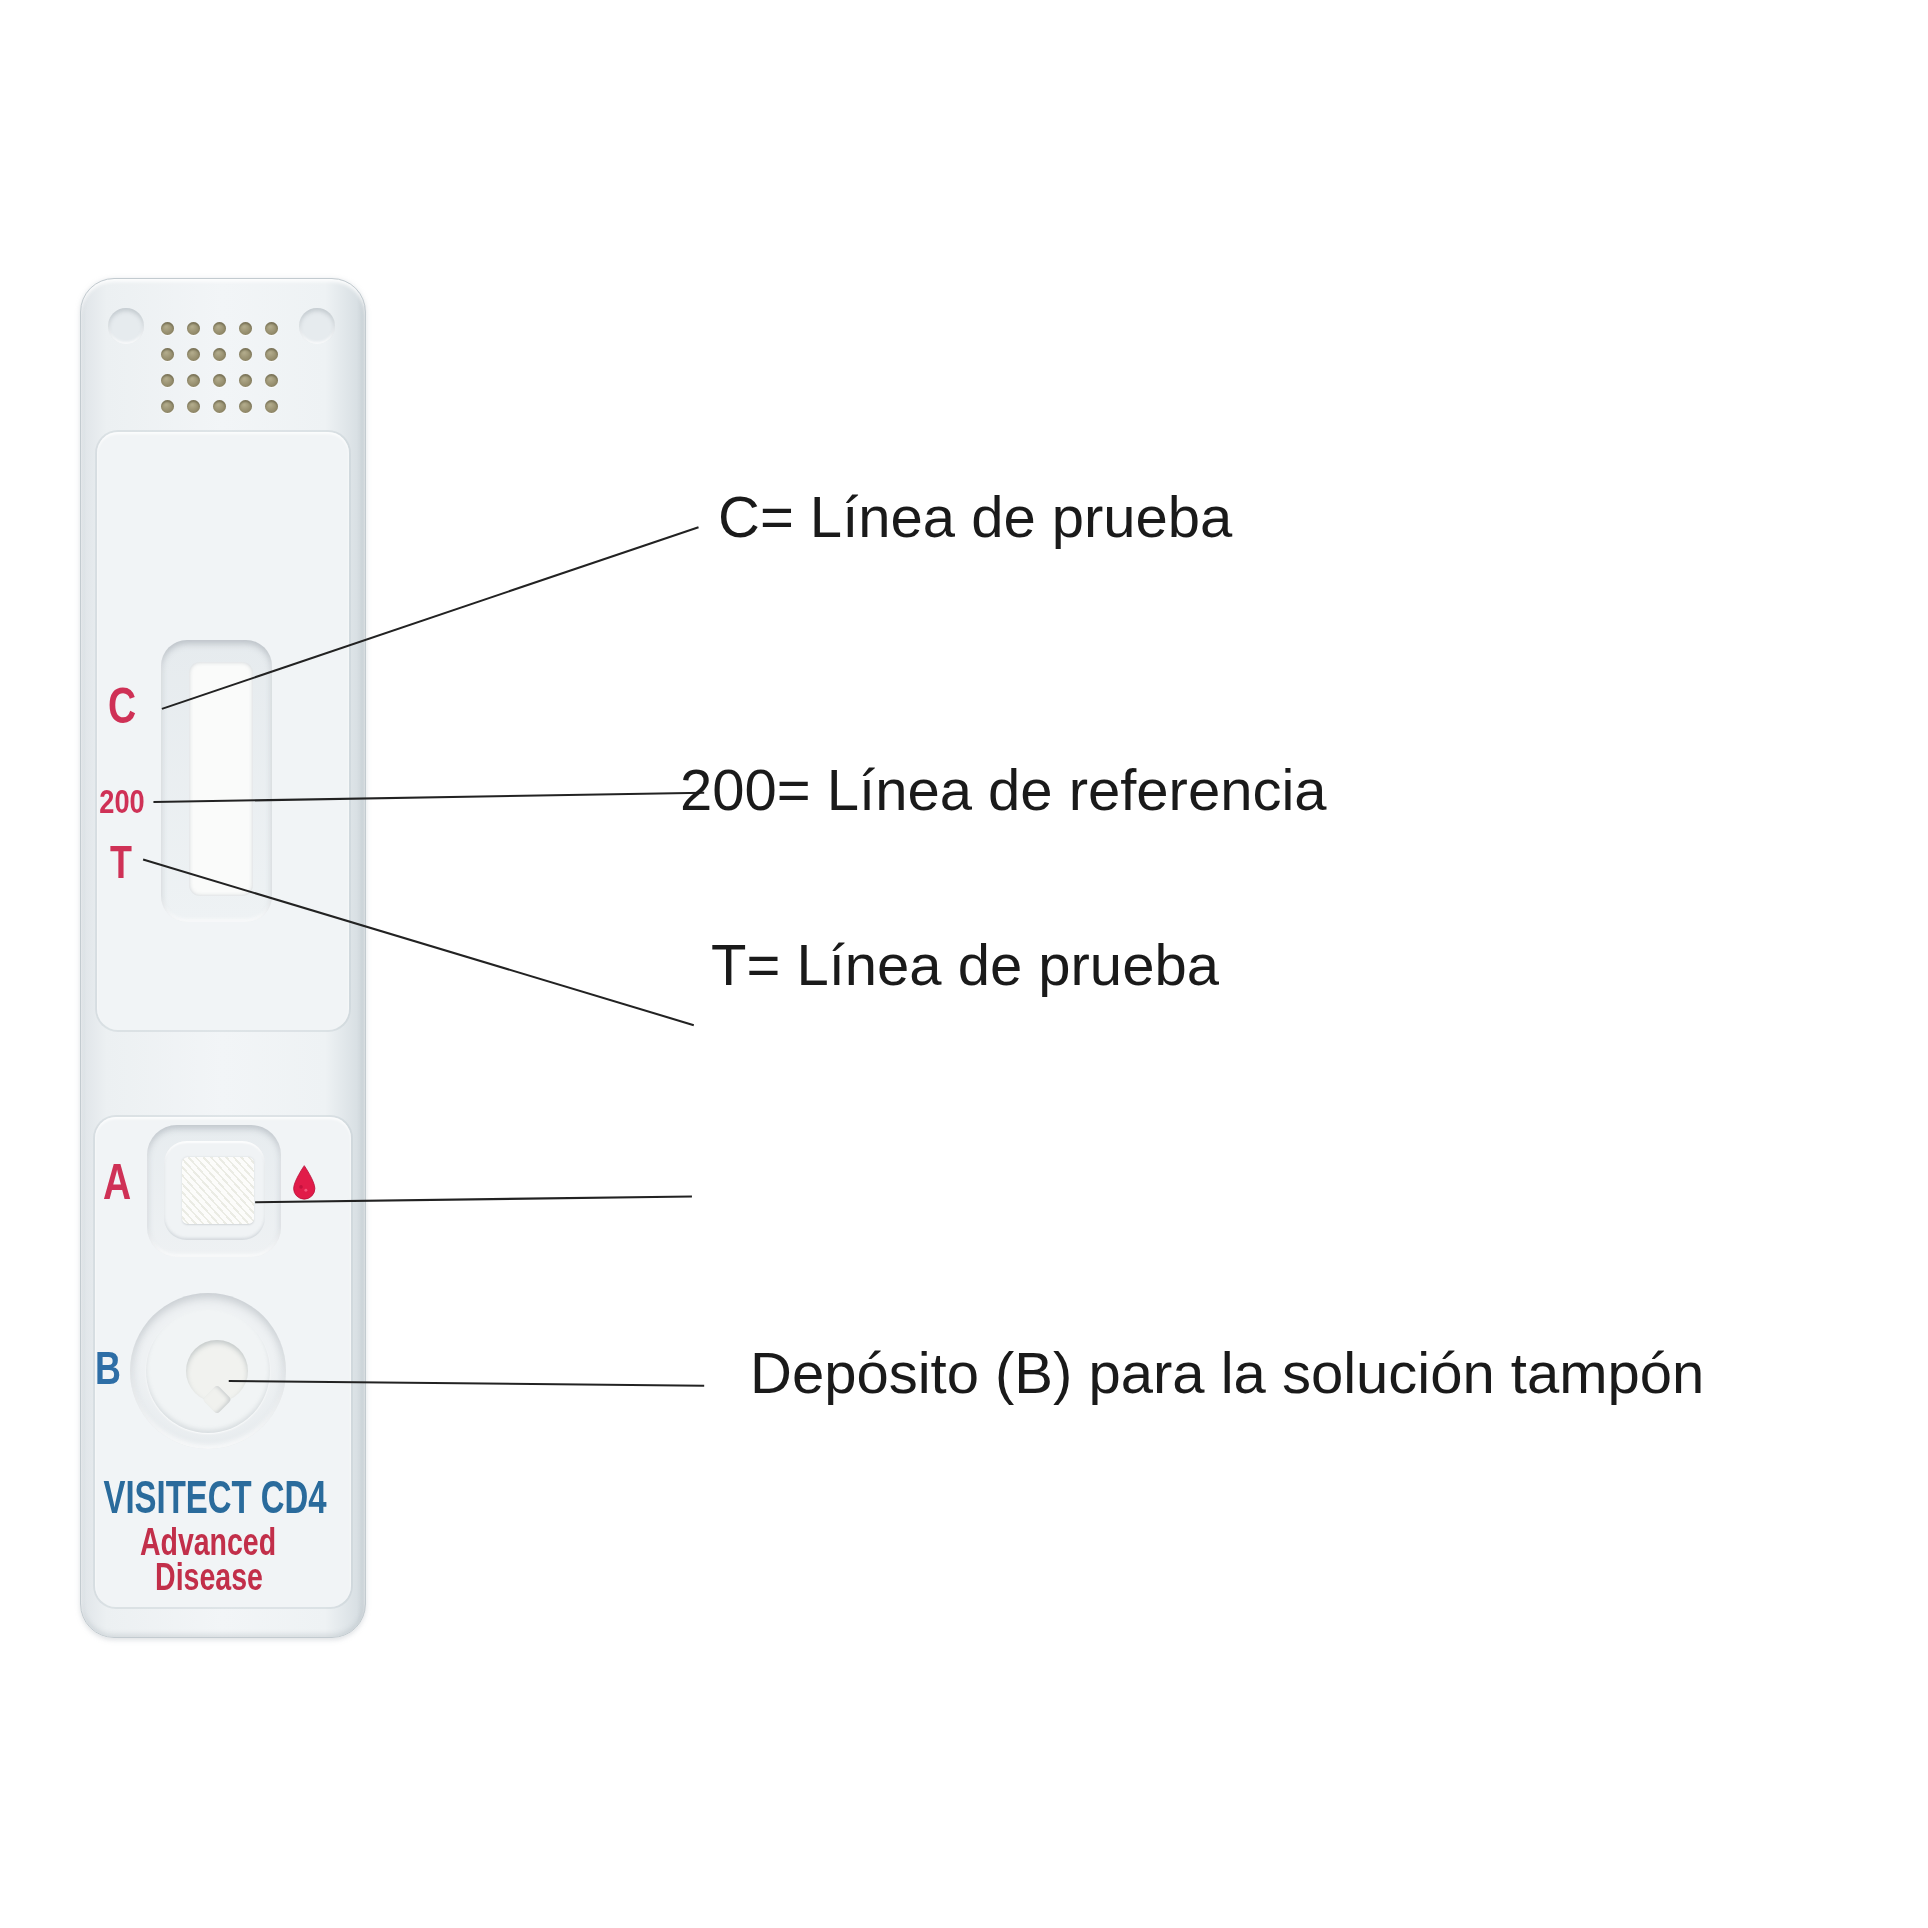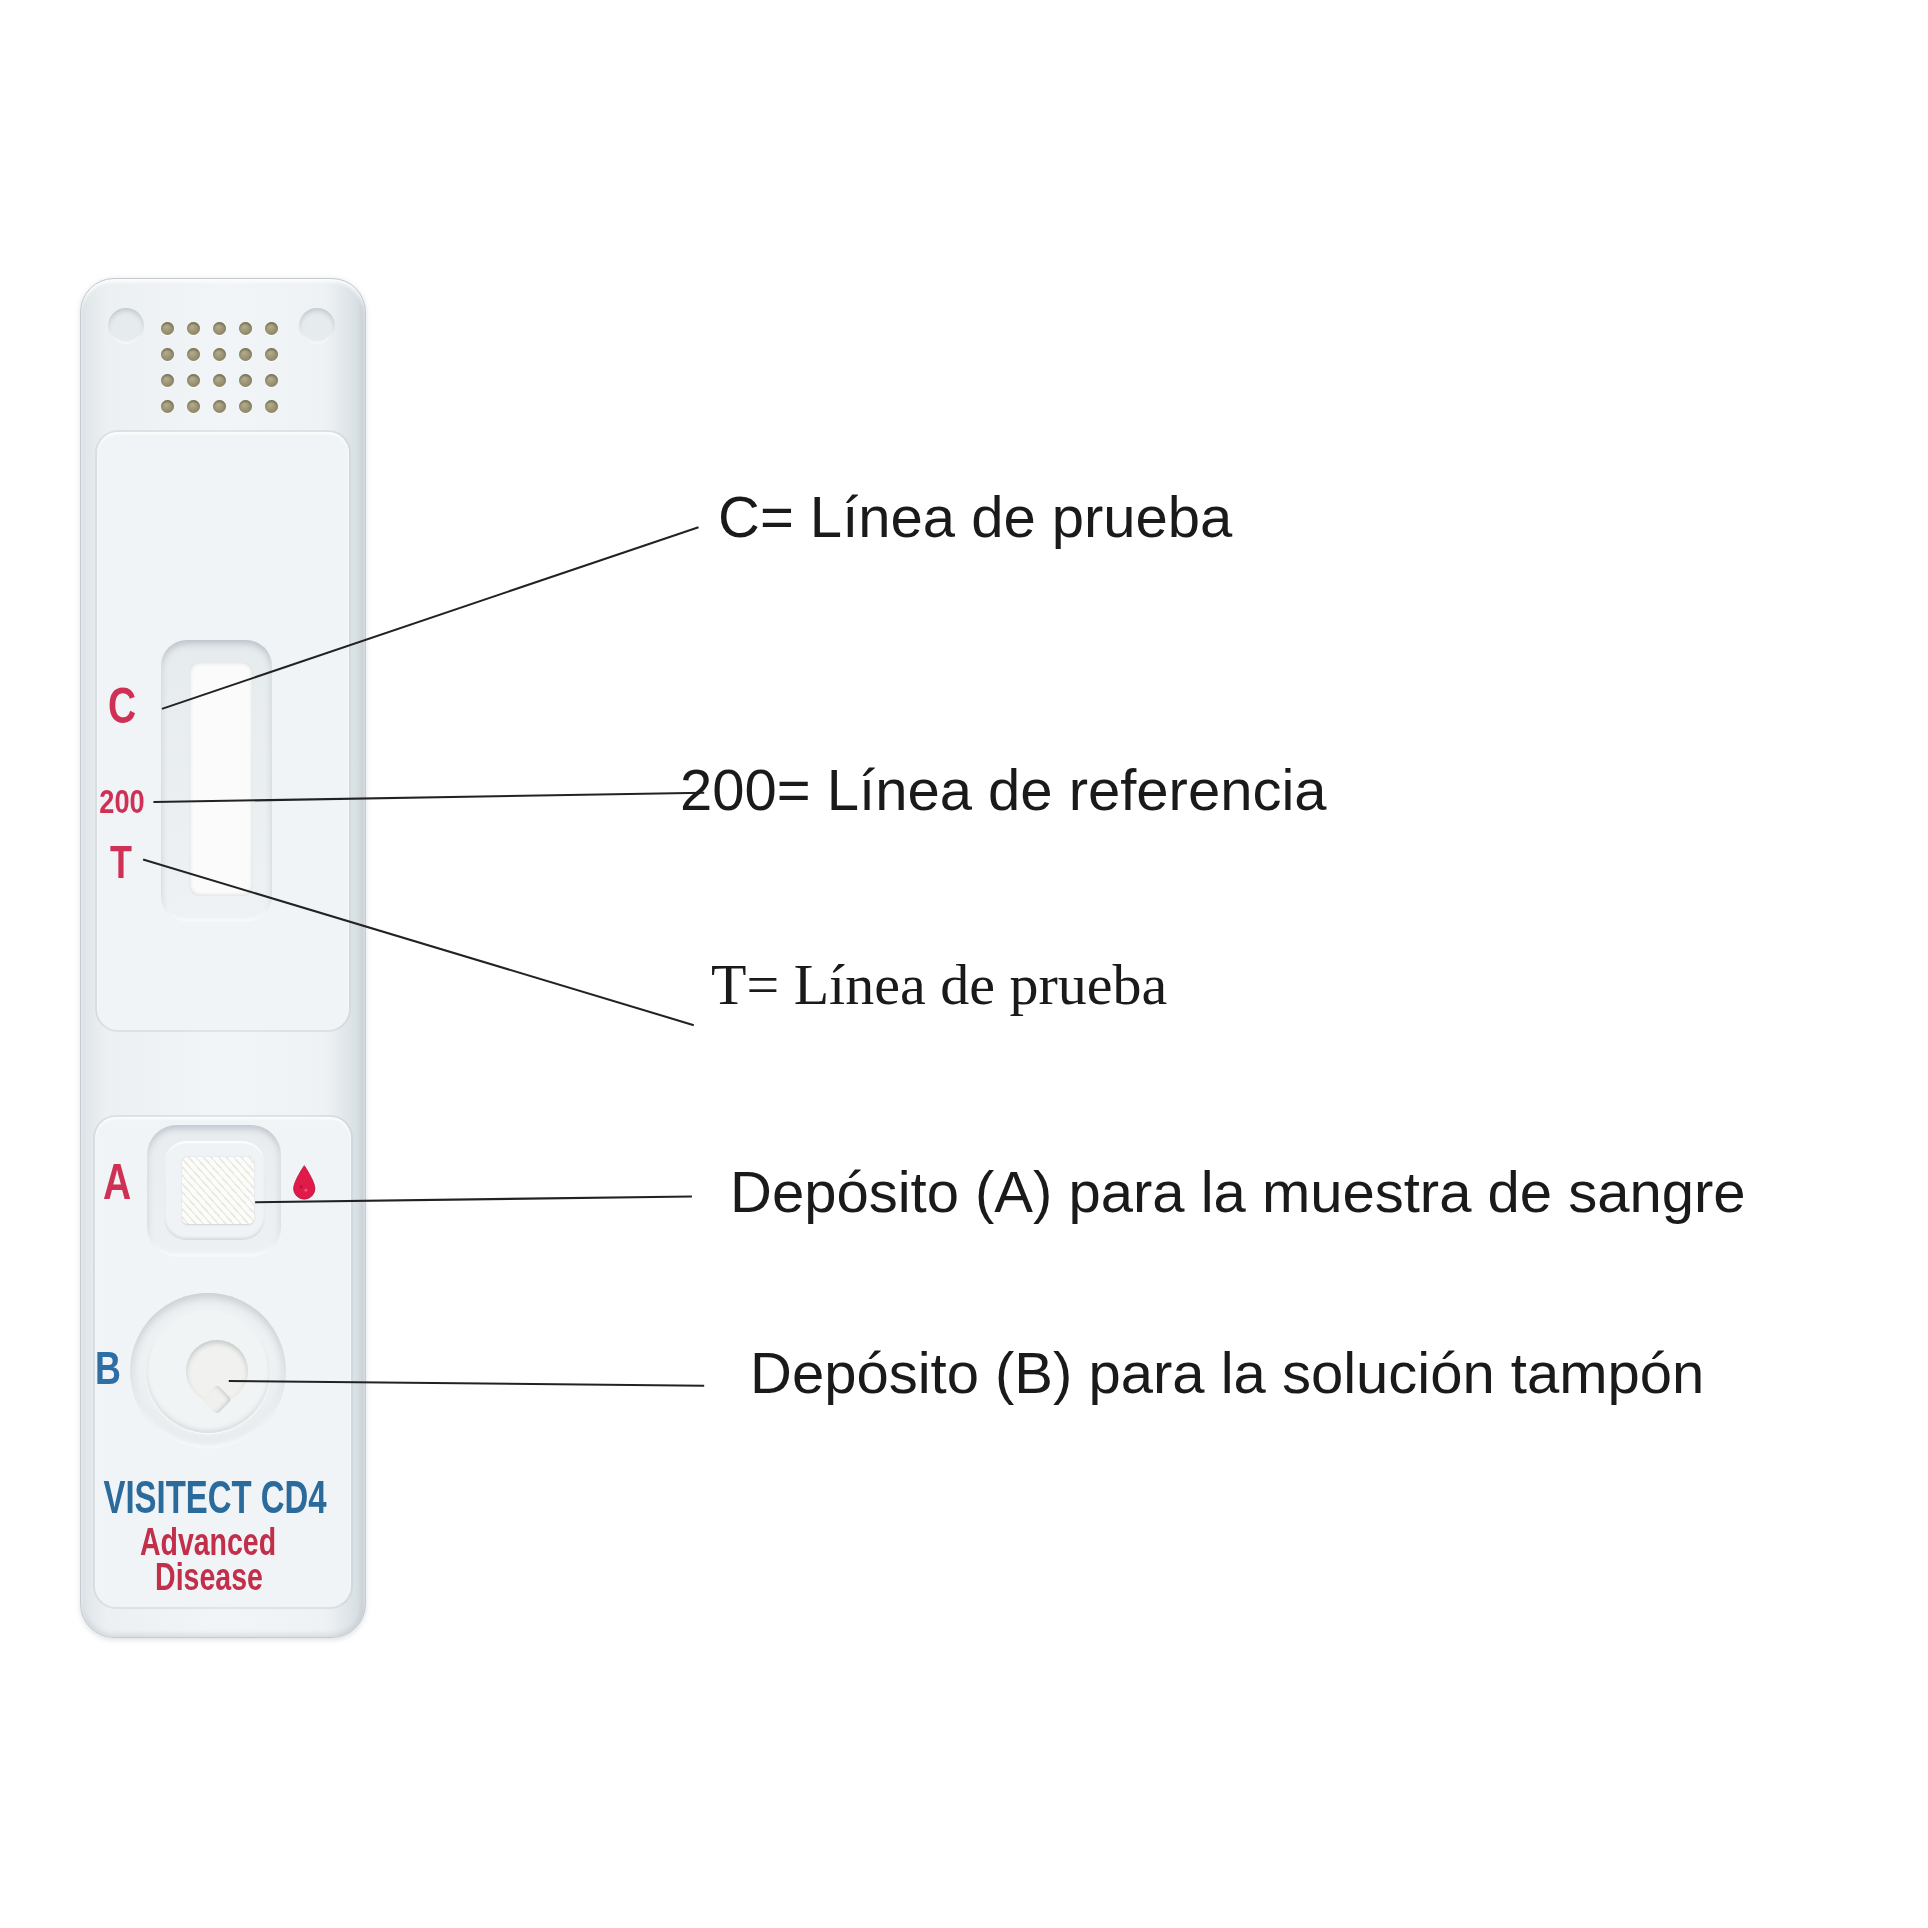--- a/index.html
+++ b/index.html
@@ -111,21 +111,21 @@
   .brand.line2,.brand.line3{font-size:38px;color:var(--brand-red);transform:translate(-50%,-50%) scaleX(.75);}
   
   .leader-svg{position:absolute;left:0;top:0;pointer-events:none;}
   .leader-svg line{stroke:#222;stroke-width:2.2;}
   .note{
     position:absolute;font-size:58px;line-height:58px;color:var(--annotation-ink);
     white-space:nowrap;letter-spacing:0;
   }
   .note.control{left:718px;top:488px;}
   .note.reference{left:680px;top:761px;}
-  .note.test{left:711px;top:956px;font-family:Liberation Serif, serif;}
+  .note.test{left:711px;top:936px;}
   .note.well-a{left:730px;top:1163px;}
   .note.well-b{left:750px;top:1332px;margin-top:12px;}
 </style>
 </head>
 <body>
 
 <div class="stage">
 
   <div class="cassette">
     <div class="dimple" style="left:27px;top:29px;"></div>
@@ -189,17 +189,16 @@
     <line x1="172" y1="753" x2="742" y2="560"></line>
     <line x1="163" y1="852" x2="748" y2="842"></line>
     <line x1="152" y1="913" x2="737" y2="1089"></line>
     <line x1="271" y1="1277" x2="735" y2="1271"></line>
     <line x1="243" y1="1467" x2="748" y2="1472"></line>
   </svg>
 
   <div class="note control">C= Línea de prueba</div>
   <div class="note reference">200= Línea de referencia</div>
   <div class="note test">T= Línea de prueba</div>
-  <div class="note well-a">Depósito (A) para la muestra de sangre</div>
   <div class="note well-b">Depósito (B) para la solución tampón</div>
 
 </div>
 
 
 </body></html>

